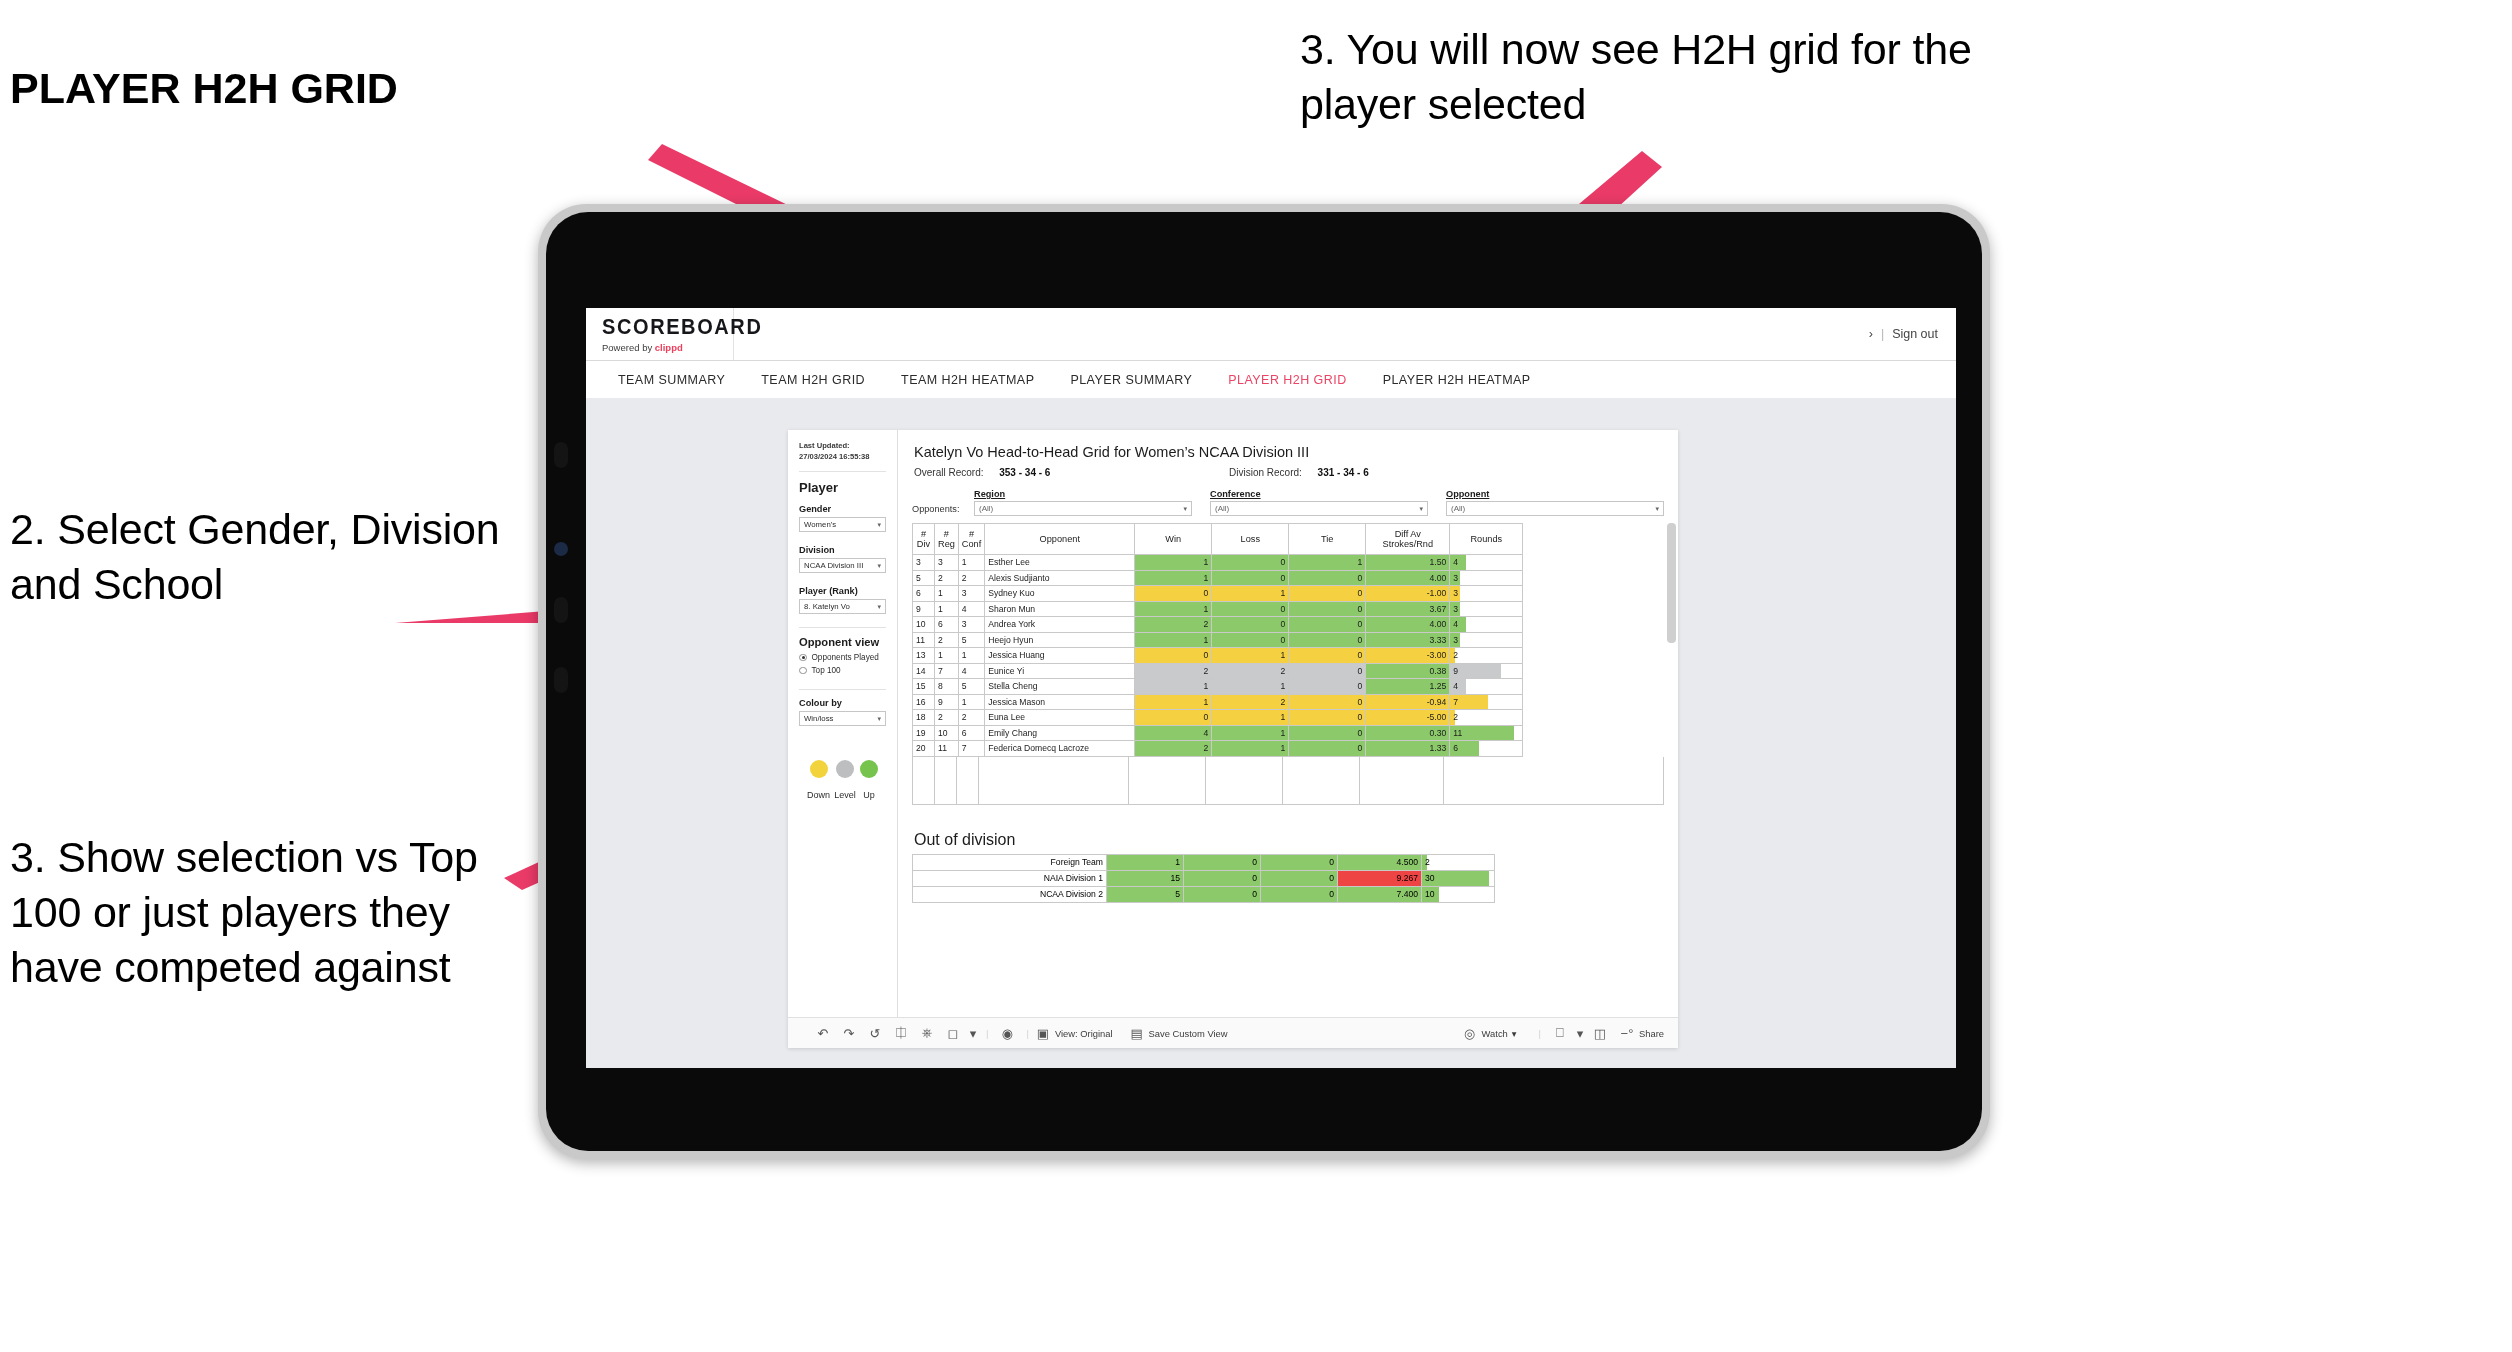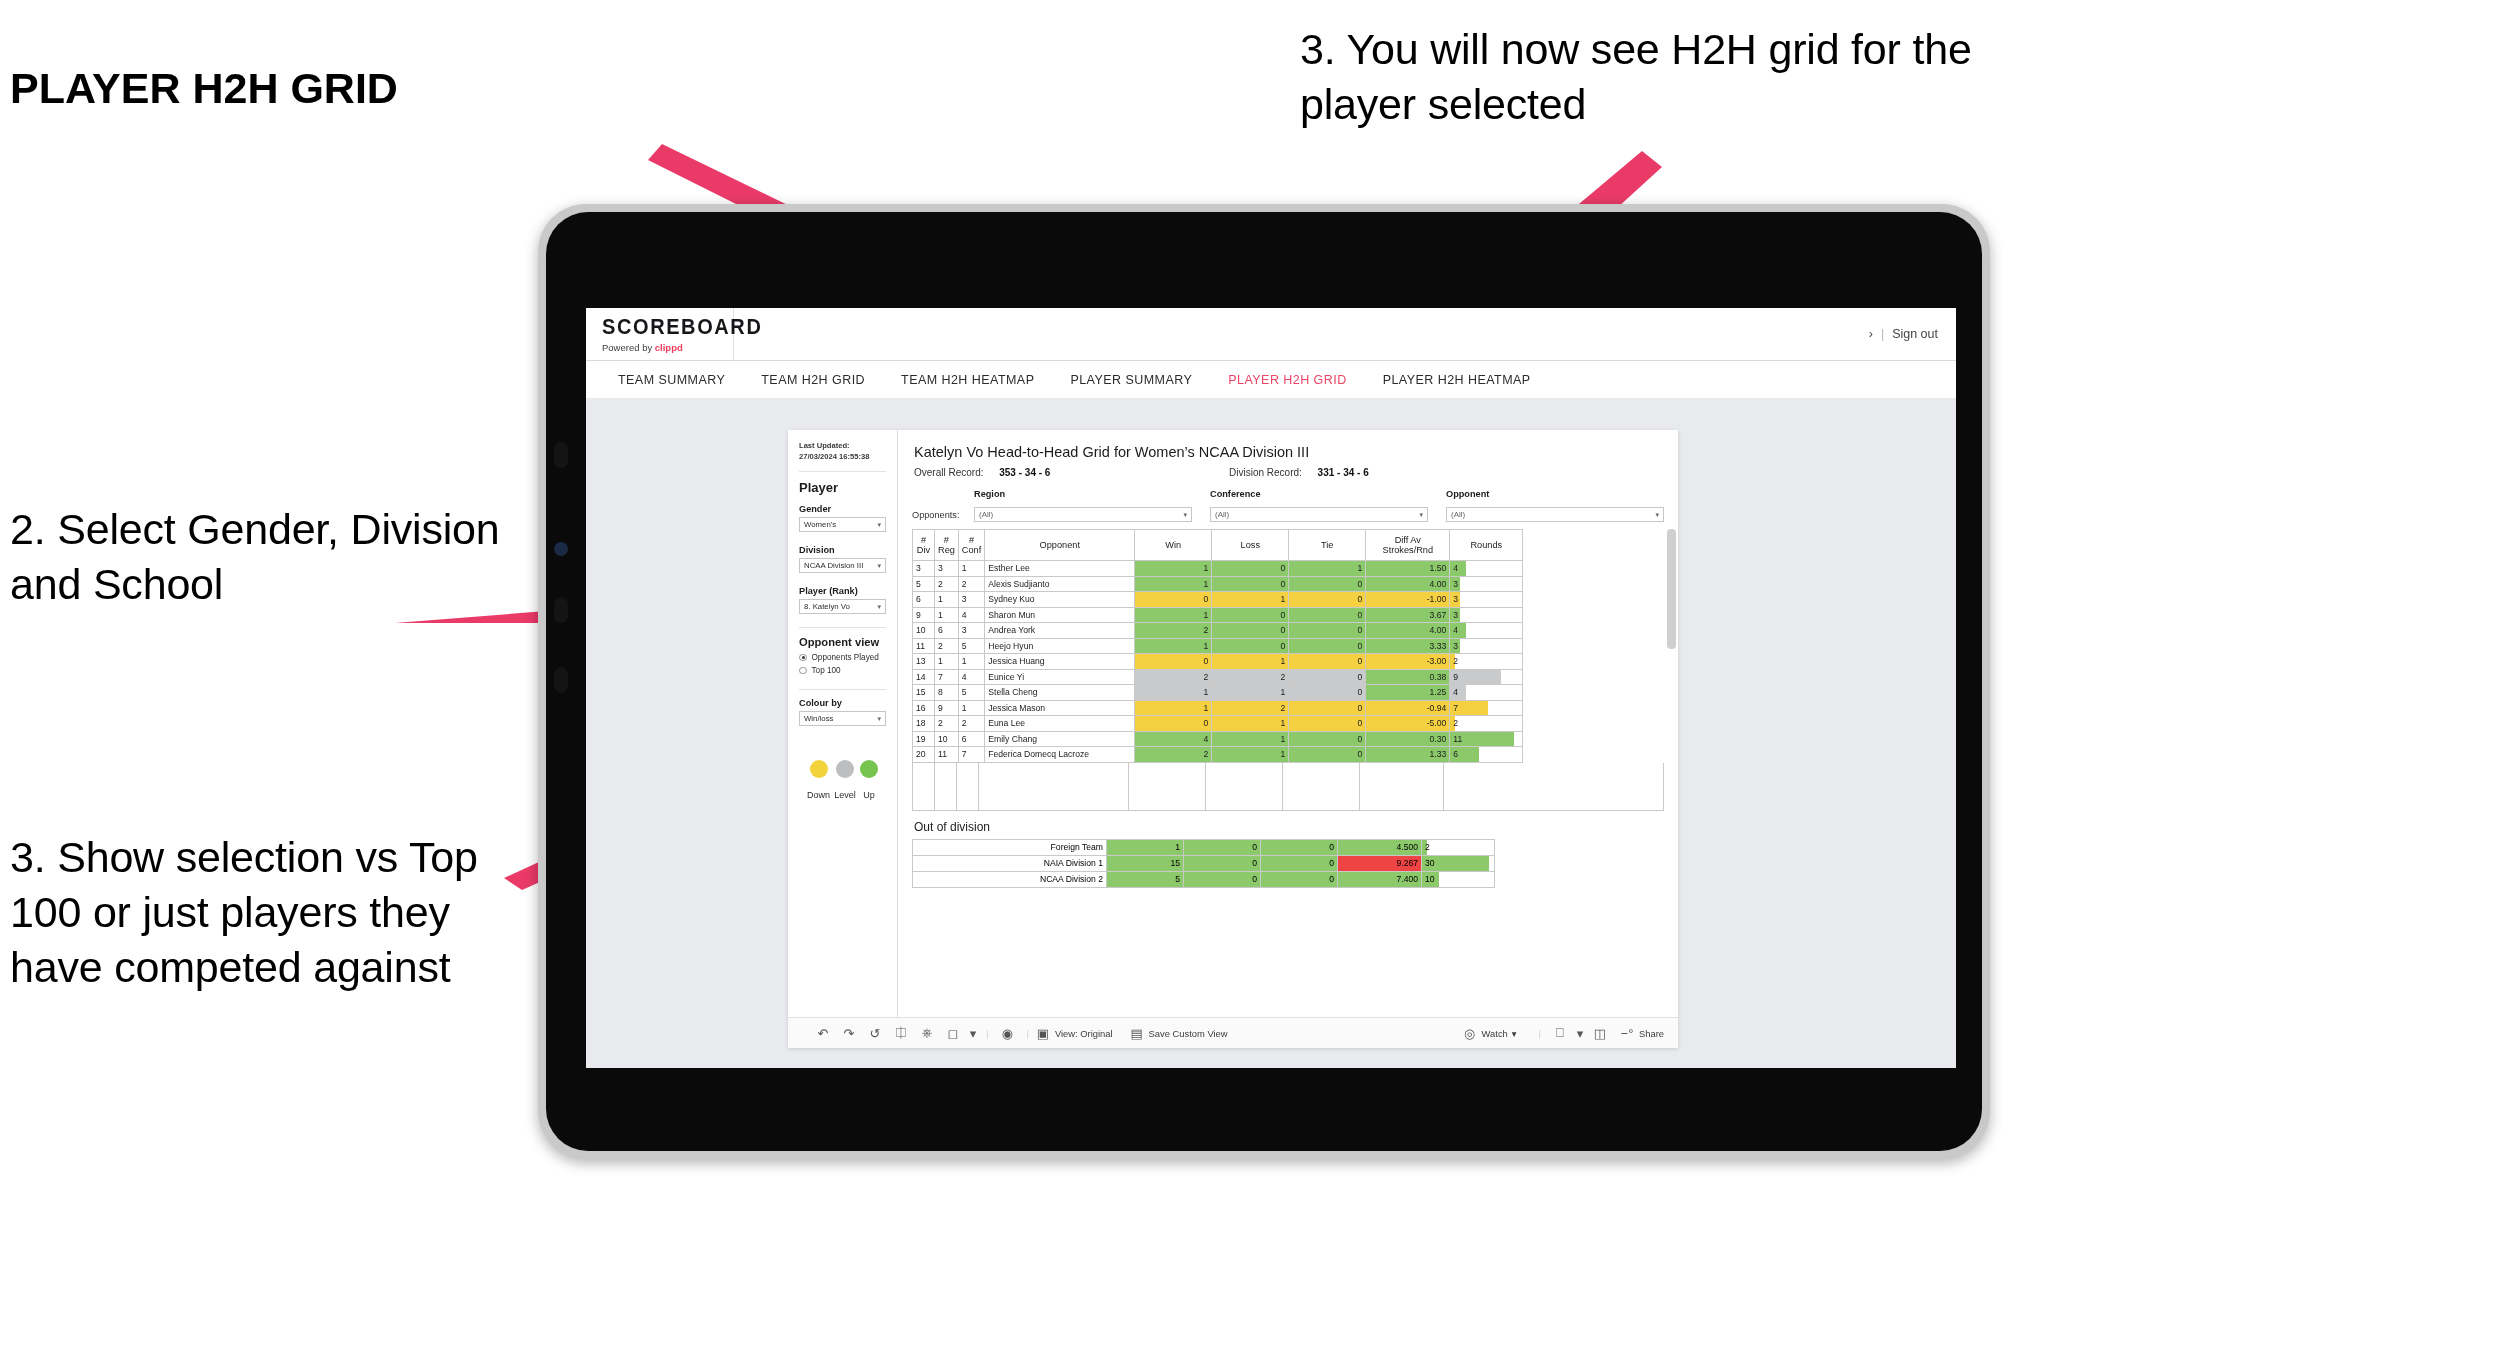--- a/index.html
+++ b/index.html
@@ -84,21 +84,21 @@
   .lg span{font-size:9px;color:#2d2d2d;}
 
   #main{flex:1;position:relative;padding:12px 14px 0 14px;box-sizing:border-box;}
   .m-title{font-size:14.5px;color:#1c1c1c;margin:2px 0 7px 2px;}
   .rec-row{display:flex;font-size:10px;color:#333;margin:0 0 11px 2px;}
   .rec-row .r1{width:315px;}
   .rec-row b{color:#111;margin-left:13px;}
   .opp-row{display:flex;align-items:flex-end;gap:0;margin-bottom:7px;}
   .opp-lab{font-size:9.2px;color:#333;padding-bottom:2px;width:62px;}
   .opp-f{width:218px;margin-right:18px;}
-  .opp-f .lb{font-size:9.2px;color:#1c1c1c;font-weight:bold;margin-bottom:8px;}
+  .opp-f .lb{font-size:9.2px;color:#1c1c1c;font-weight:bold;margin-bottom:2px;text-decoration:underline;}
   .opp-f .bx{height:15px;border:1px solid #c6c6c6;background:#fff;display:flex;align-items:center;
              padding:0 4px;font-size:8px;color:#666;box-sizing:border-box;}
   .opp-f .bx .cv{margin-left:auto;font-size:7px;}
 
   table.grid{border-collapse:collapse;table-layout:fixed;font-size:8.6px;color:#1c1c1c;}
   table.grid th,table.grid td{border:1px solid #c9c9c9;padding:0 3px;height:15.5px;box-sizing:border-box;}
   table.grid thead th{height:31px;font-weight:normal;text-align:center;vertical-align:middle;
                       font-size:9.2px;background:#fff;}
   td.n{text-align:left;}
   td.num{text-align:right;}
@@ -107,21 +107,21 @@
   .bar .fill{position:absolute;left:0;top:0;bottom:0;}
   .bar .lbl{position:relative;text-align:right;padding-right:3px;}
 
   .tbl-wrap{position:relative;}
   .vscroll{position:absolute;right:-12px;top:0;width:9px;height:120px;background:#cfcfcf;border-radius:4px;}
   .fade{height:47px;border-left:1px solid #c9c9c9;border-right:1px solid #c9c9c9;border-bottom:1px solid #c9c9c9;
         display:flex;}
   .fade div{border-right:1px solid #c9c9c9;height:100%;box-sizing:border-box;}
   .fade div:last-child{border-right:none;}
 
-  .ood{font-size:12px;color:#1c1c1c;margin:9px 0 5px 2px;}
+  .ood{font-size:16px;color:#1c1c1c;margin:26px 0 5px 2px;}
   table.ood-t{border-collapse:collapse;table-layout:fixed;font-size:8.6px;}
   table.ood-t td{border:1px solid #c9c9c9;height:16px;padding:0 3px;box-sizing:border-box;}
   td.rt{text-align:right;}
 
   #vizbar{position:absolute;left:0;right:0;bottom:0;height:30px;background:#fafafa;border-top:1px solid #e0e0e0;
           display:flex;align-items:center;padding-left:22px;font-size:9.4px;color:#3c3c3c;gap:0;}
   #vizbar .ic{width:26px;text-align:center;color:#555;font-size:13px;}
   #vizbar .vsep{color:#d2d2d2;margin:0 6px;}
   #vizbar .it{display:flex;align-items:center;gap:4px;margin-right:16px;}
   #vizbar .right{margin-left:auto;display:flex;align-items:center;padding-right:14px;}

